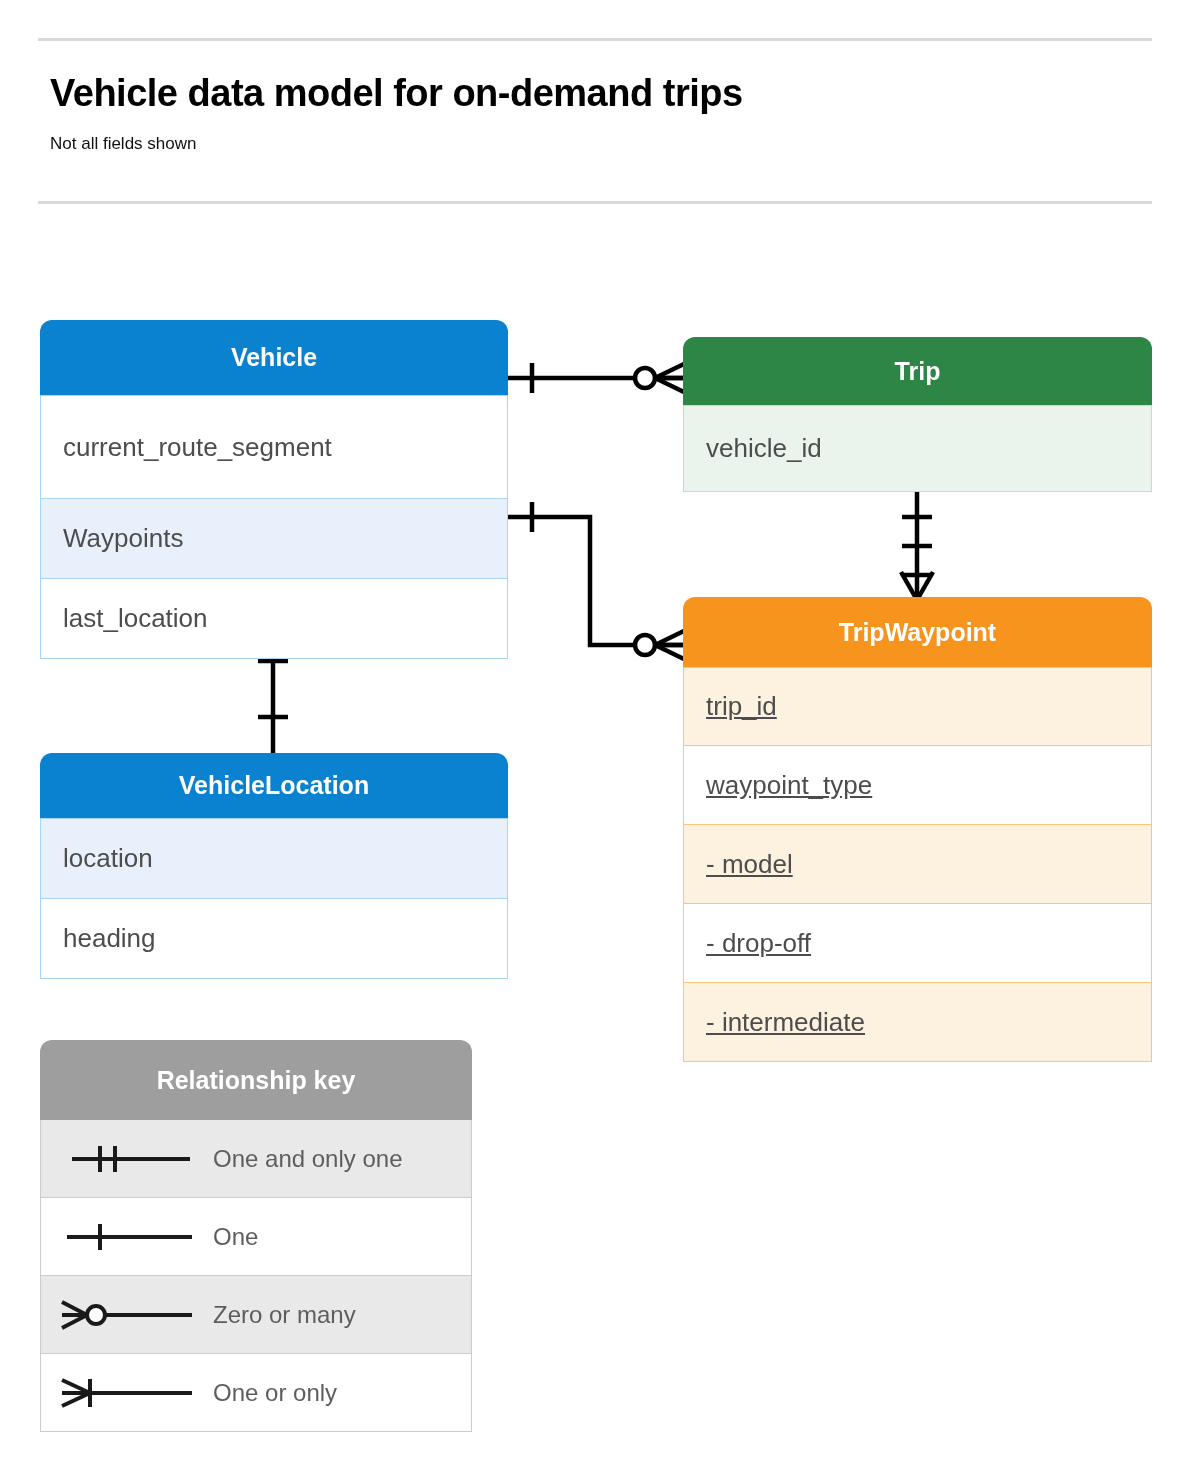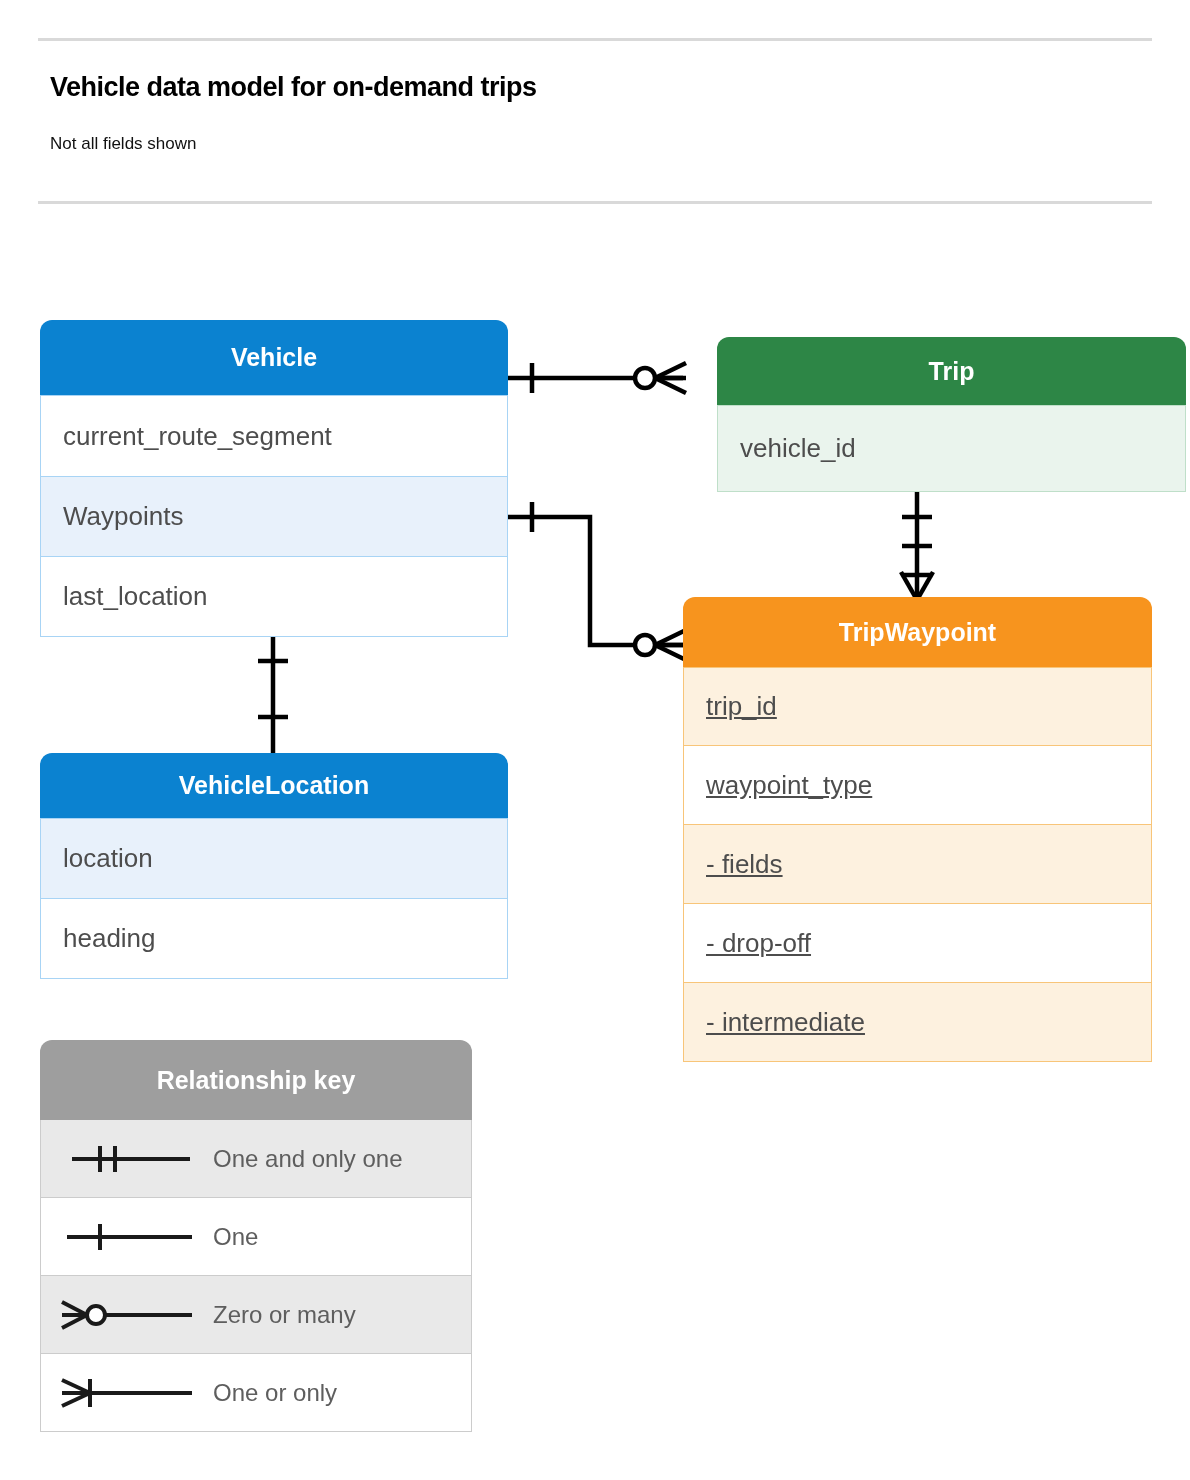--- a/index.html
+++ b/index.html
@@ -23,21 +23,21 @@
     height: 3px;
     background: #d9d9d9;
   }
   .rule.top { top: 38px; }
   .rule.bottom { top: 201px; }
 
   .page-title {
     position: absolute;
     left: 50px;
     top: 72px;
-    font-size: 27px;
+    font-size: 38px;
     font-weight: bold;
     color: #000000;
     letter-spacing: -0.5px;
     white-space: nowrap;
   }
   .page-subtitle {
     position: absolute;
     left: 50px;
     top: 134px;
     font-size: 17px;
@@ -159,33 +159,33 @@
     <line x1="258" y1="661" x2="288" y2="661"></line>
     <line x1="258" y1="717" x2="288" y2="717"></line>
   </g>
 </svg>
 
 <div class="entity theme-blue" style="left:40px; top:320px; width:468px;">
   <div class="entity-header" style="height:75px;">
     <span>Vehicle</span>
   </div>
   <div class="entity-rows">
-    <div class="entity-row" style="height:81px;">
+    <div class="entity-row" style="height:103px;">
       <span>current_route_segment</span>
     </div>
     <div class="entity-row alt" style="height:80px;">
       <span>Waypoints</span>
     </div>
     <div class="entity-row" style="height:80px;">
       <span>last_location</span>
     </div>
   </div>
 </div>
 
-<div class="entity theme-green" style="left:683px; top:337px; width:469px;margin-left:34px;">
+<div class="entity theme-green" style="left:683px; top:337px; width:469px;">
   <div class="entity-header" style="height:68px;">
     <span>Trip</span>
   </div>
   <div class="entity-rows">
     <div class="entity-row alt" style="height:87px; border-top:1px solid #bfdfc9;">
       <span>vehicle_id</span>
     </div>
   </div>
 </div>
 
@@ -194,21 +194,21 @@
     <span>TripWaypoint</span>
   </div>
   <div class="entity-rows">
     <div class="entity-row alt" style="height:79px; border-top:1px solid #f8c579;">
       <span>trip_id</span>
     </div>
     <div class="entity-row" style="height:79px;">
       <span>waypoint_type</span>
     </div>
     <div class="entity-row alt" style="height:79px;">
-      <span>  -  fields</span>
+      <span>  -  model</span>
     </div>
     <div class="entity-row" style="height:79px;">
       <span>  -  drop-off</span>
     </div>
     <div class="entity-row alt" style="height:79px;">
       <span>  -  intermediate</span>
     </div>
   </div>
 </div>
 

